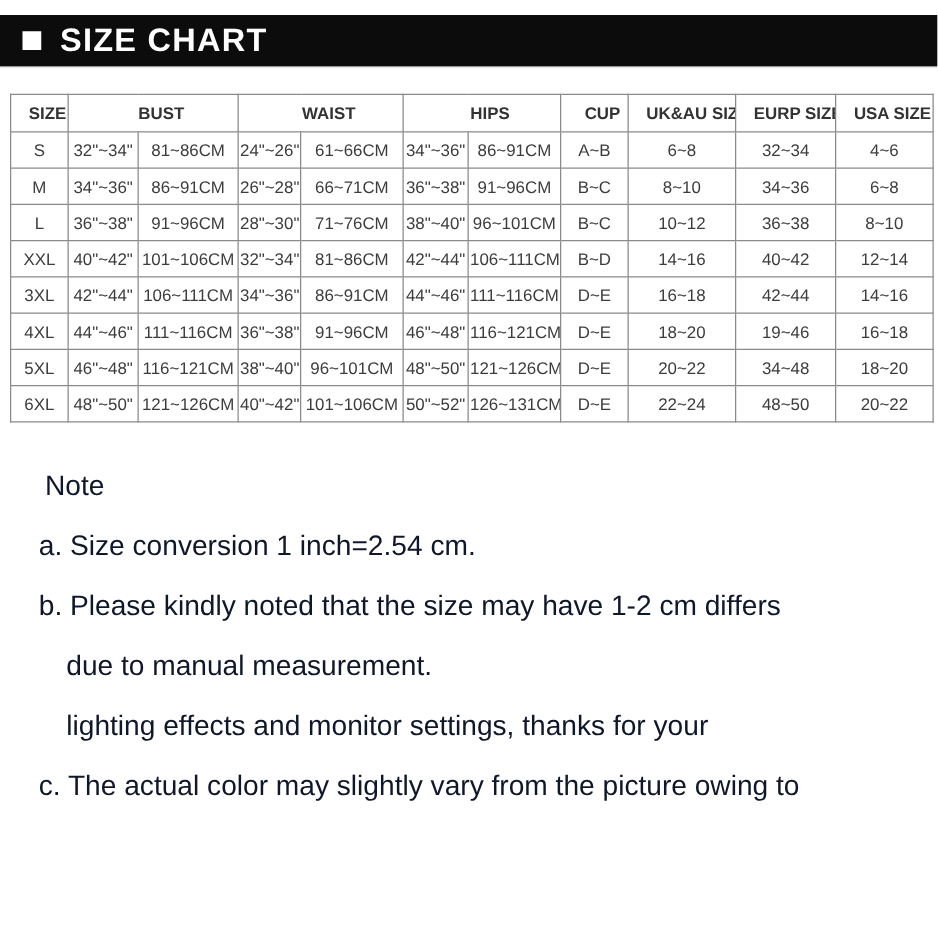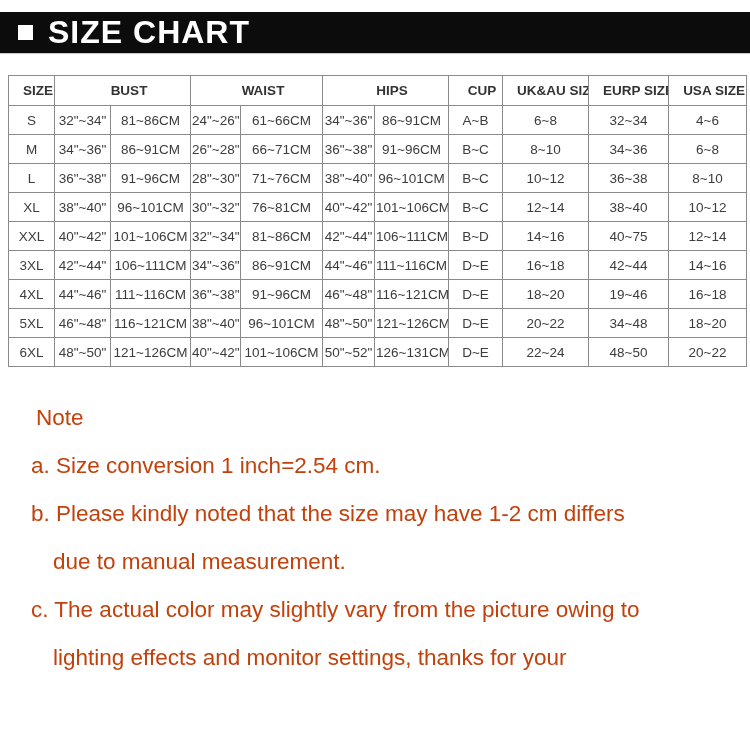--- a/index.html
+++ b/index.html
@@ -21,21 +21,21 @@
     box-shadow:0 1px 0 #c9c9c9;
   }
   .title-square{
     width:15px;height:15px;
     background:#ffffff;
     margin-left:18px;
     flex:0 0 auto;
   }
   .title-text{
     color:#ffffff;
-    font-size:32px;
+    font-size:26px;
     font-weight:700;
     letter-spacing:1px;
     margin-left:15px;
     white-space:nowrap;
   }
 
   
   table.size-table{
     border-collapse:collapse;
     table-layout:fixed;
@@ -57,21 +57,21 @@
     font-weight:700;
     color:#333333;
     height:29px;
     padding-left:14px;
   }
   .size-table tbody td{font-weight:400;}
 
   
   .notes{
     margin:27px 0 0 31px;
-    color:#c2410c;
+    color:#0f172a;
     font-size:22.5px;
     line-height:48px;
   }
   .note-heading{margin-left:5px;}
   .note-line{white-space:nowrap;}
   .note-line.cont{padding-left:22px;}
 </style>
 </head>
 <body>
 
@@ -142,43 +142,30 @@
           <td>28"~30"</td>
           <td>71~76CM</td>
           <td>38"~40"</td>
           <td>96~101CM</td>
           <td>B~C</td>
           <td>10~12</td>
           <td>36~38</td>
           <td>8~10</td>
         </tr>
         <tr>
-          <td>XL</td>
-          <td>38"~40"</td>
-          <td>96~101CM</td>
-          <td>30"~32"</td>
-          <td>76~81CM</td>
-          <td>40"~42"</td>
-          <td>101~106CM</td>
-          <td>B~C</td>
-          <td>12~14</td>
-          <td>38~40</td>
-          <td>10~12</td>
-        </tr>
-        <tr>
           <td>XXL</td>
           <td>40"~42"</td>
           <td>101~106CM</td>
           <td>32"~34"</td>
           <td>81~86CM</td>
           <td>42"~44"</td>
           <td>106~111CM</td>
           <td>B~D</td>
           <td>14~16</td>
-          <td>40~75</td>
+          <td>40~42</td>
           <td>12~14</td>
         </tr>
         <tr>
           <td>3XL</td>
           <td>42"~44"</td>
           <td>106~111CM</td>
           <td>34"~36"</td>
           <td>86~91CM</td>
           <td>44"~46"</td>
           <td>111~116CM</td>
@@ -228,18 +215,18 @@
         </tr>
       </tbody>
   </table>
 
   <div class="notes">
     <div class="note-heading">Note</div>
     <div id="note-items">
         <div class="note-line">a. Size conversion 1 inch=2.54 cm.</div>
         <div class="note-line">b. Please kindly noted that the size may have 1-2 cm differs</div>
         <div class="note-line cont">due to manual measurement.</div>
+        <div class="note-line cont">lighting effects and monitor settings, thanks for your</div>
         <div class="note-line">c. The actual color may slightly vary from the picture owing to</div>
-        <div class="note-line cont">lighting effects and monitor settings, thanks for your</div>
       </div>
   </div>
 
 </div>
 
 </body></html>

